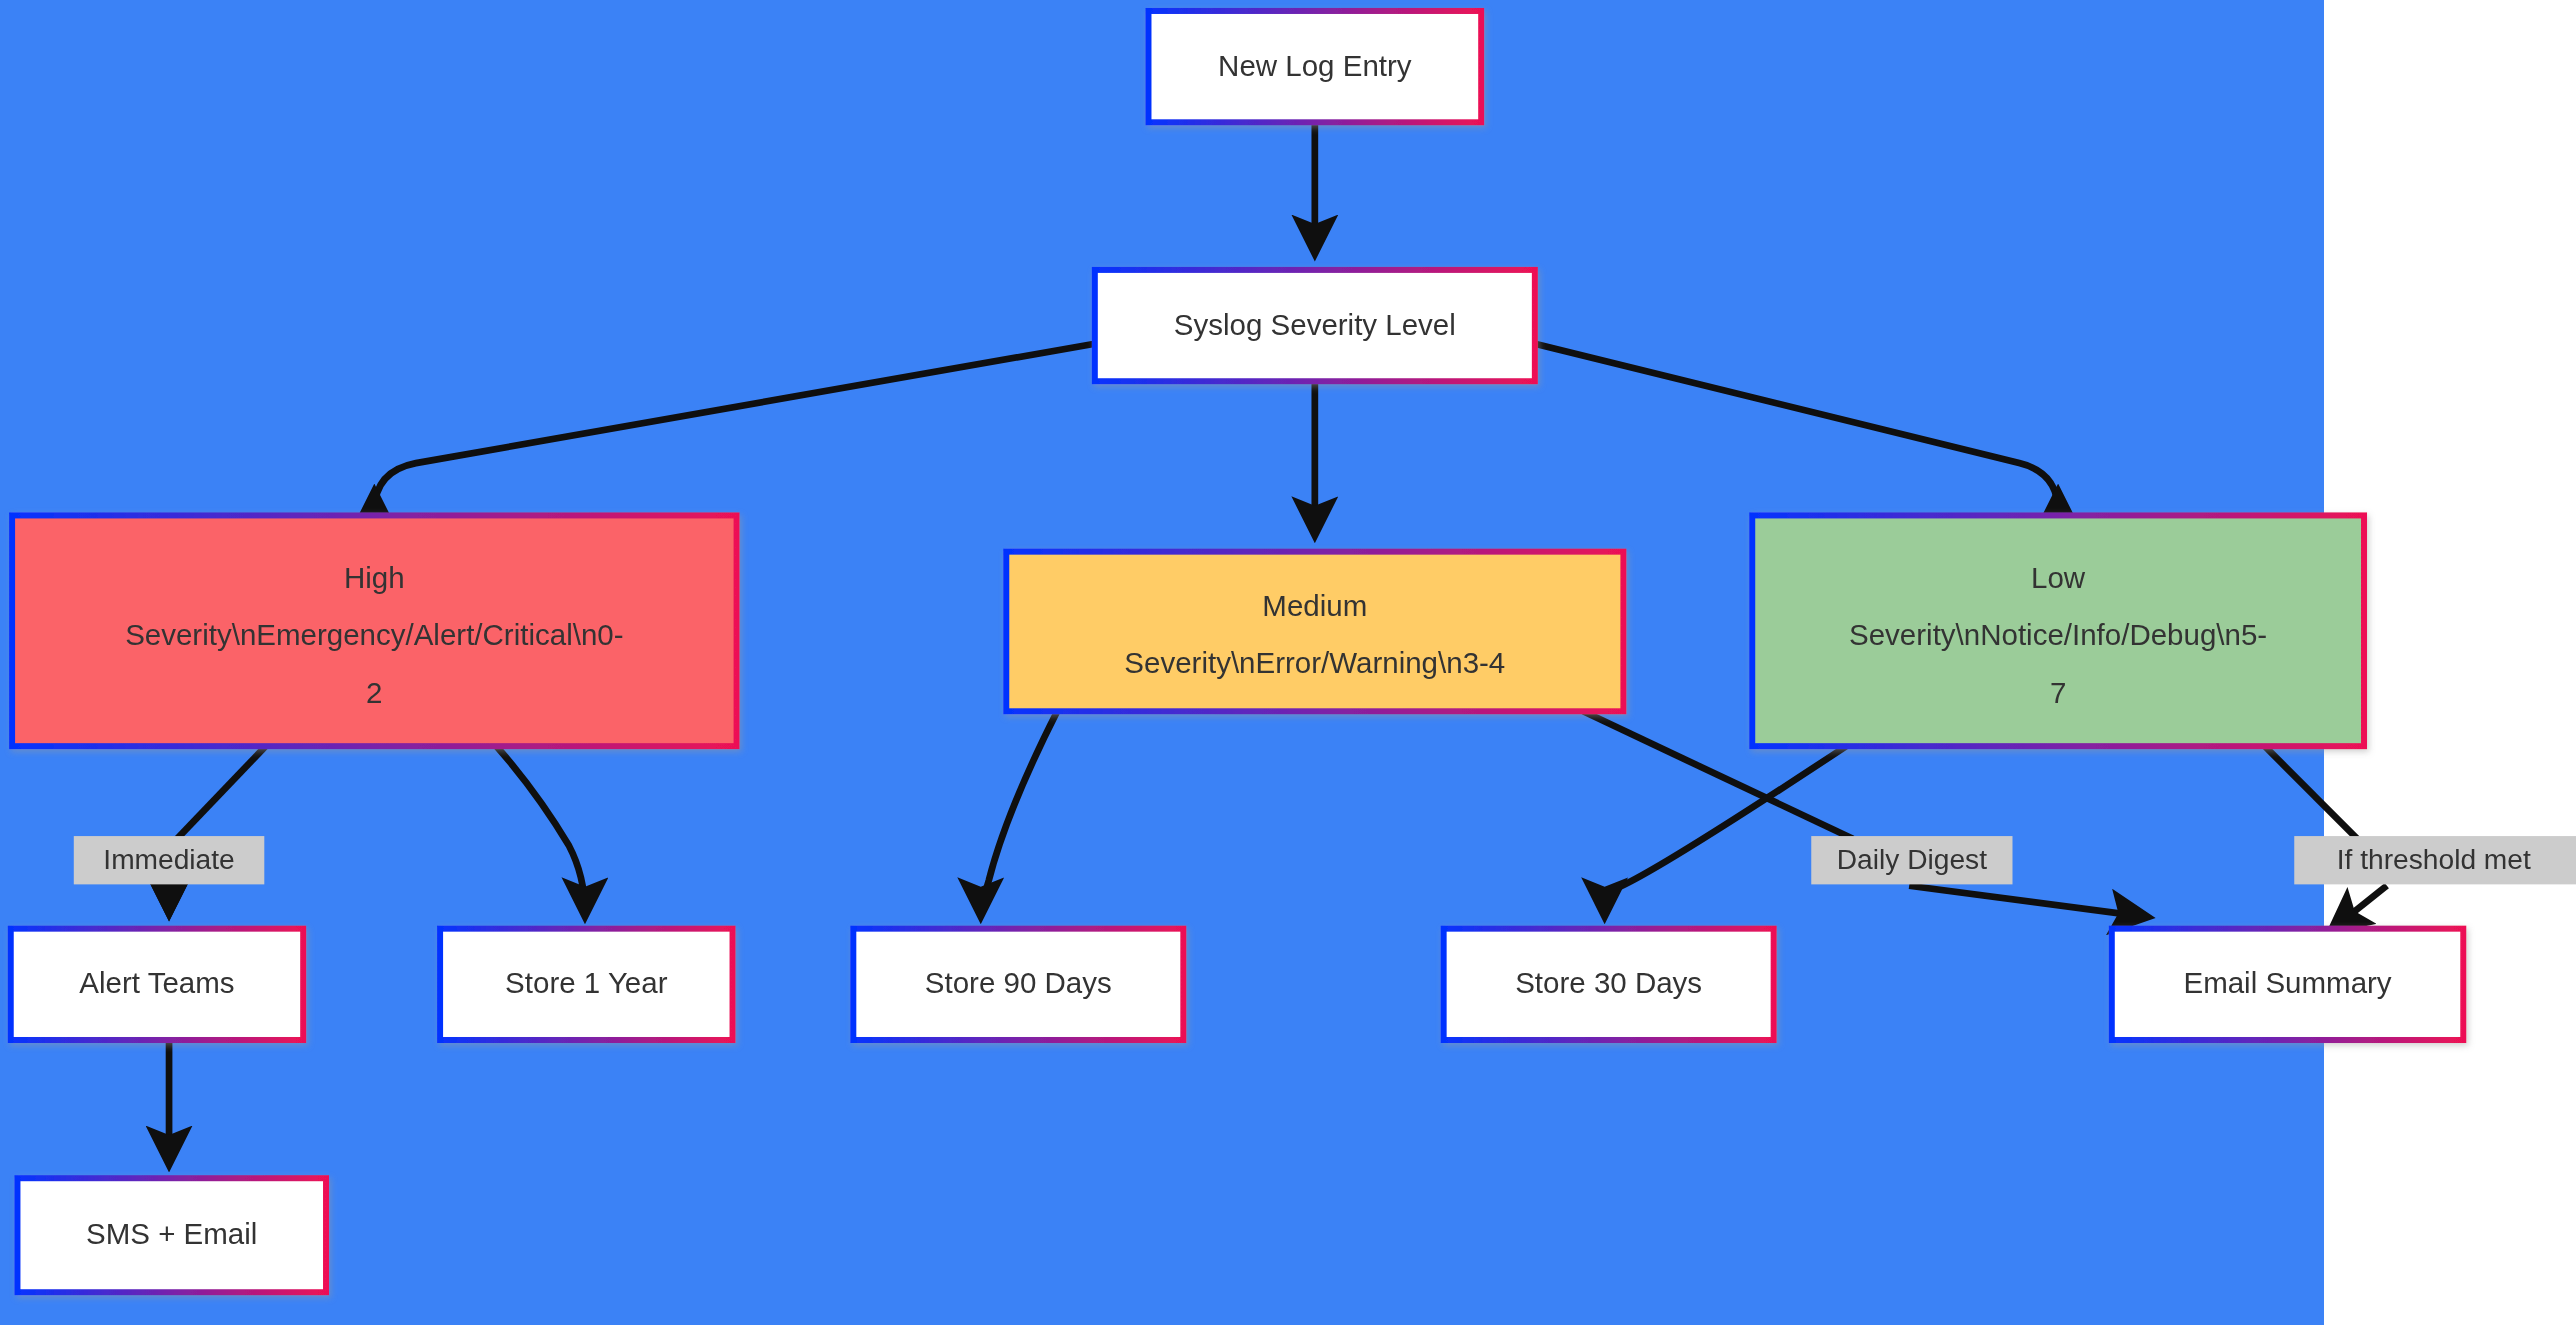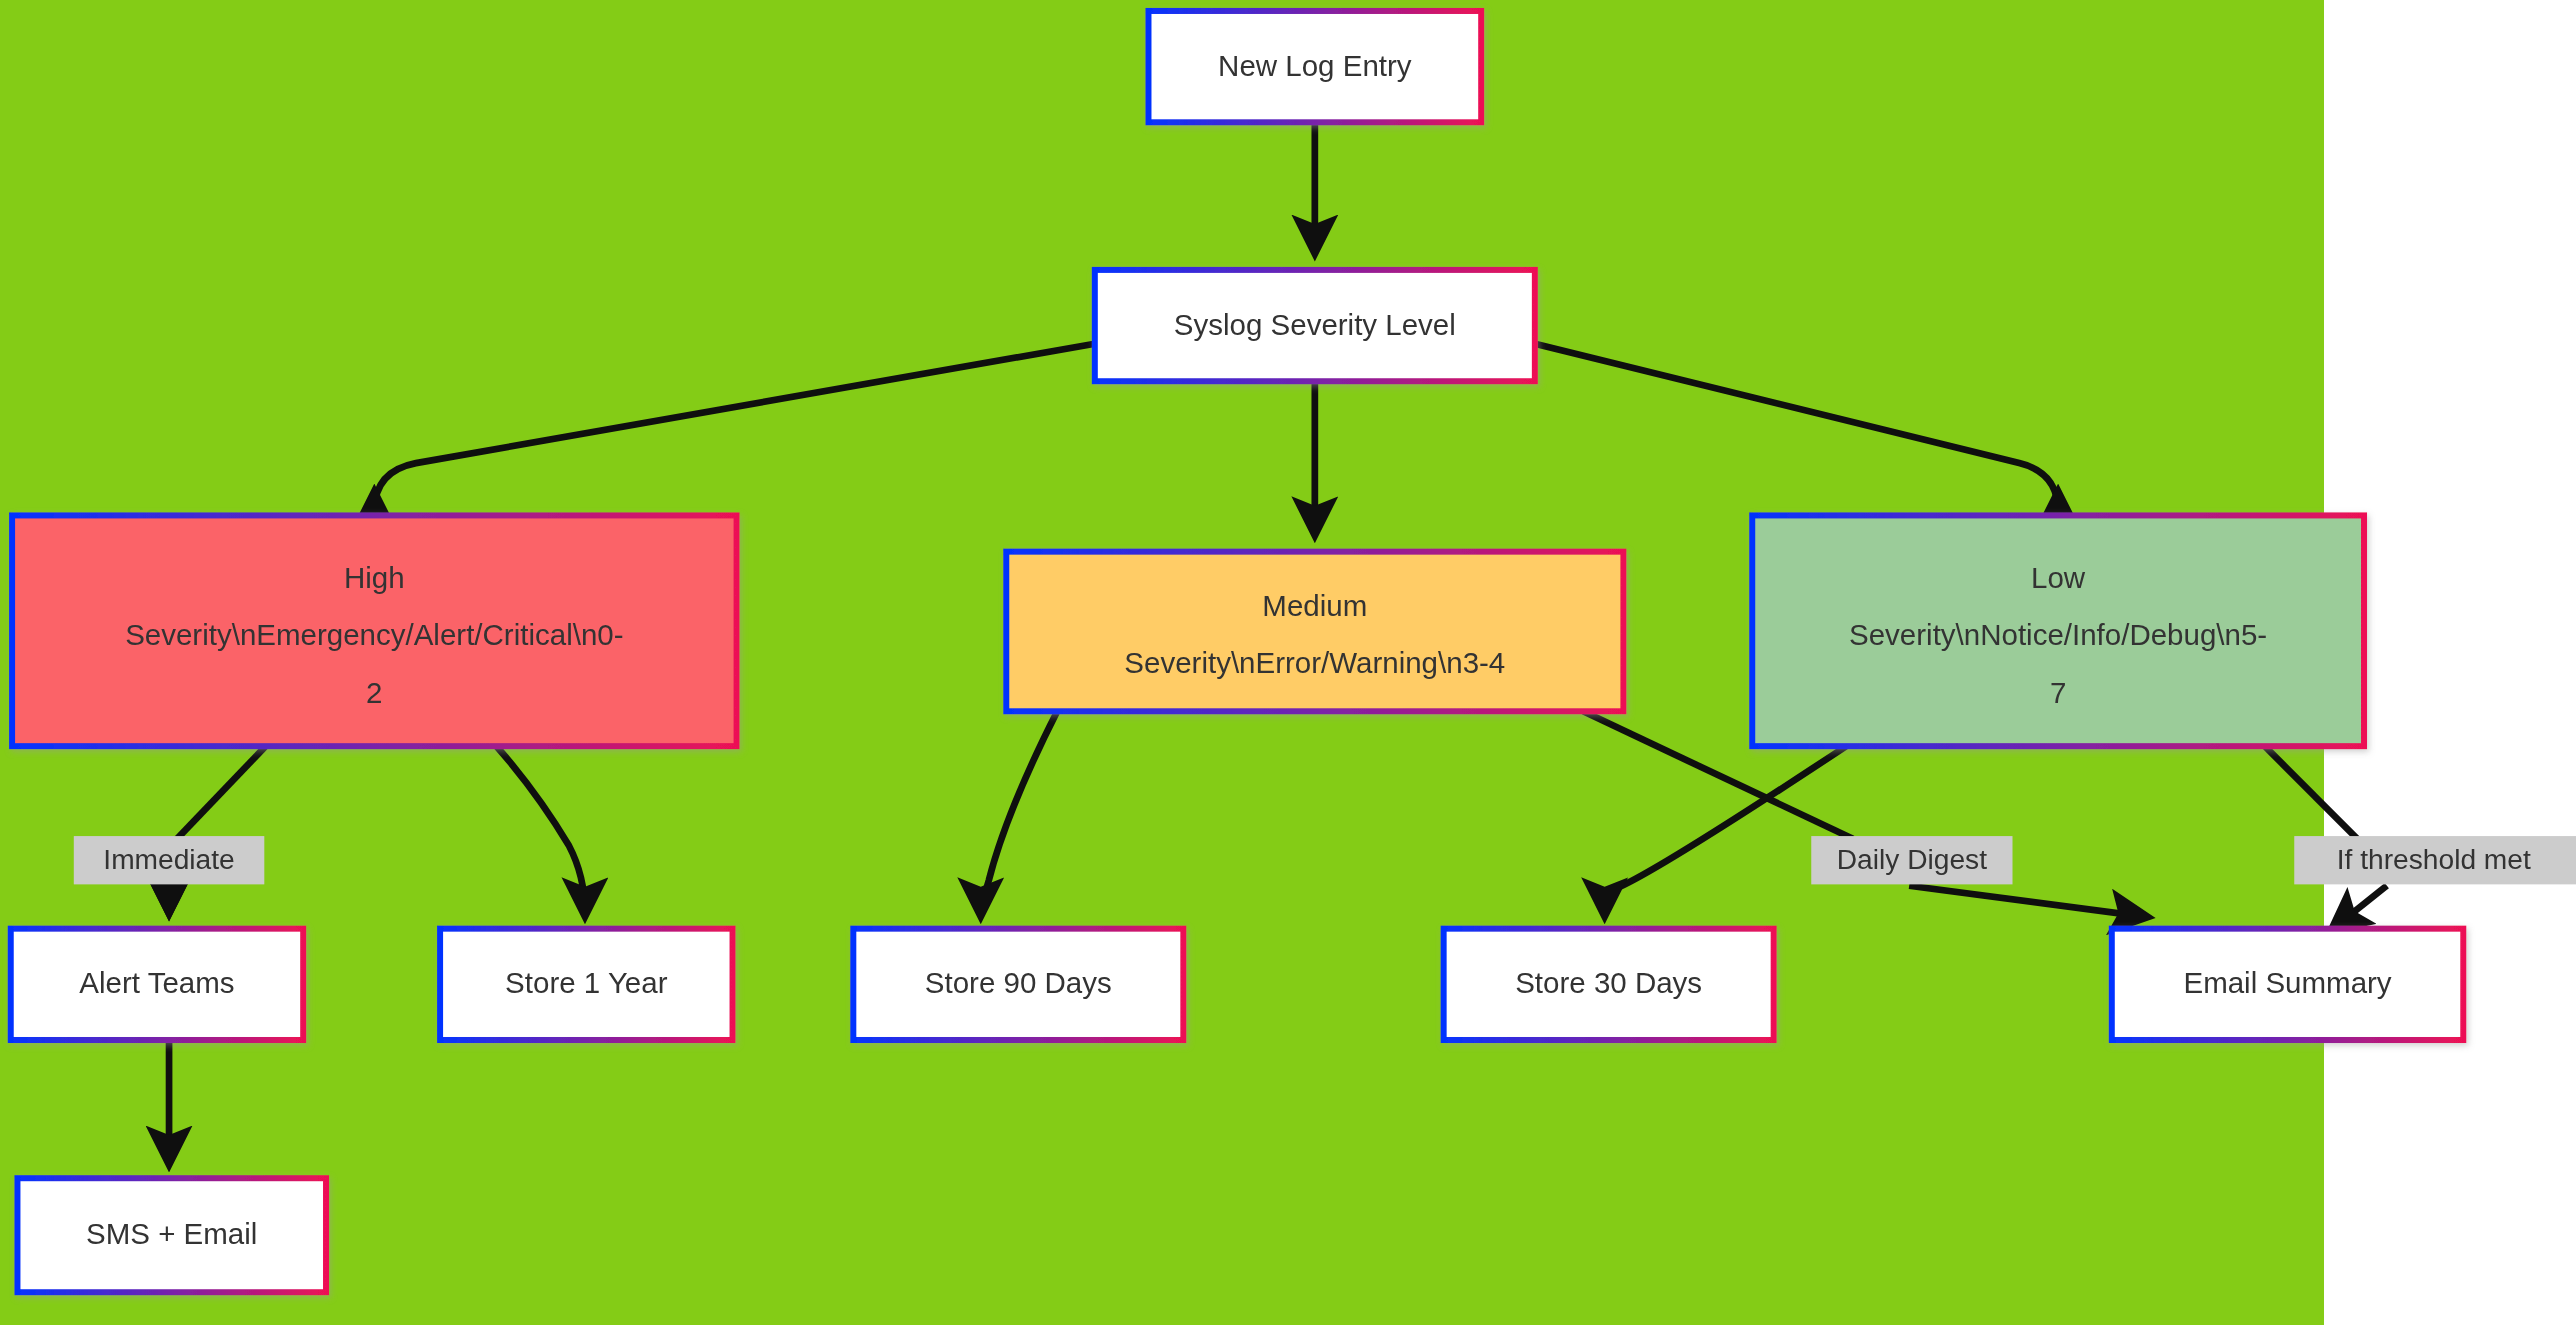--- a/index.html
+++ b/index.html
@@ -10,21 +10,21 @@
   body {
     width: 2576px;
     height: 1326px;
     font-family: "Liberation Sans", sans-serif;
     overflow: hidden;
   }
   #flowchart-root {
     position: relative;
     width: 2324px;
     height: 1326px;
-    background: #84cc16;
+    background: #3b82f6;
   }
   svg.diagram {
     display: block;
     width: 2576px;
     height: 1326px;
   }
   .node-label-text {
     font-family: "Liberation Sans", sans-serif;
     font-size: 44px;
     fill: #333333;

